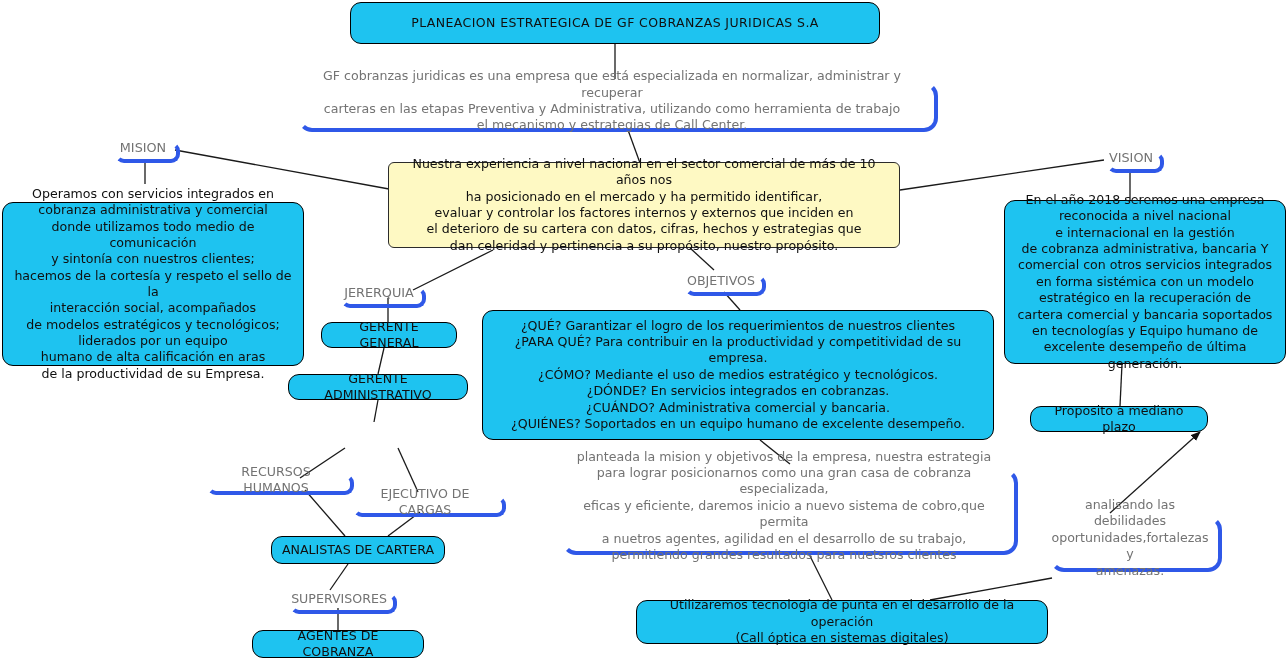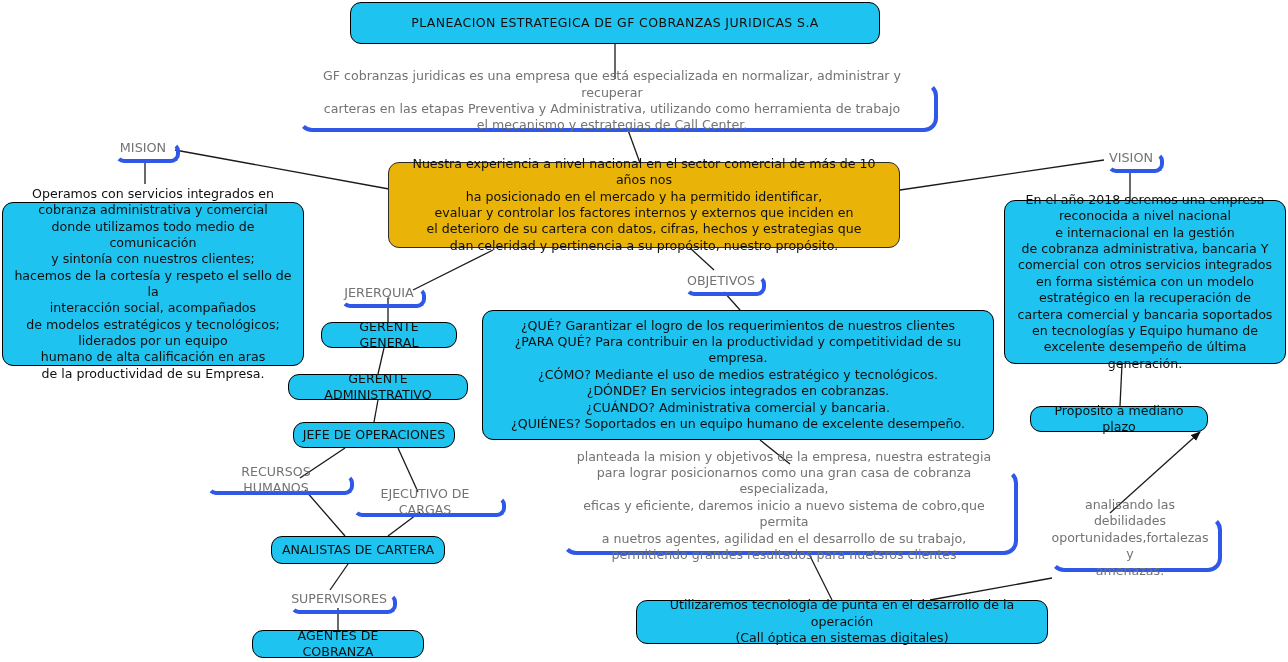--- a/index.html
+++ b/index.html
@@ -21,23 +21,23 @@
     color:#101010;
     background:#1ec3f0;
     border:1.6px solid #000000;
     border-radius:11px;
     line-height:1.30;
     padding:4px 8px;
     white-space:pre-line;
     z-index:3;
   }
   .node.gray{
-    background:#eab308;
+    background:#fef9c3;
     border:1.4px solid #2b2b2b;
-    border-radius:11px;
+    border-radius:6px;
   }
 
   
   .label{
     position:absolute;
     box-sizing:border-box;
     display:flex;align-items:center;justify-content:center;
     text-align:center;
     color:#737373;
     background:transparent;
@@ -157,21 +157,20 @@
 cartera comercial y bancaria soportados
 en tecnologías y Equipo humano de
 excelente desempeño de última generación.</div>
 
   <div class="label sq" style="left:337px;top:277px;width:84px;height:20px;font-size:12.8px;margin-top:6px;">JERERQUIA</div>
 
   <div class="node" style="left:321px;top:322px;width:136px;height:26px;font-size:12.6px;">GERENTE GENERAL</div>
 
   <div class="node" style="left:288px;top:374px;width:180px;height:26px;font-size:12.6px;">GERENTE ADMINISTRATIVO</div>
 
-  <div class="node" style="left:293px;top:422px;width:162px;height:26px;font-size:12.6px;">JEFE DE OPERACIONES</div>
 
   <div class="label sq" style="left:203px;top:470px;width:146px;height:20px;font-size:12.6px;">RECURSOS HUMANOS</div>
 
   <div class="label sq" style="left:349px;top:492px;width:152px;height:20px;font-size:12.6px;">EJECUTIVO DE CARGAS</div>
 
   <div class="node" style="left:271px;top:536px;width:174px;height:28px;font-size:12.6px;">ANALISTAS DE CARTERA</div>
 
   <div class="label sq" style="left:286px;top:589px;width:106px;height:20px;font-size:12.6px;">SUPERVISORES</div>
 
   <div class="node" style="left:252px;top:630px;width:172px;height:28px;font-size:12.6px;">AGENTES DE COBRANZA</div>

